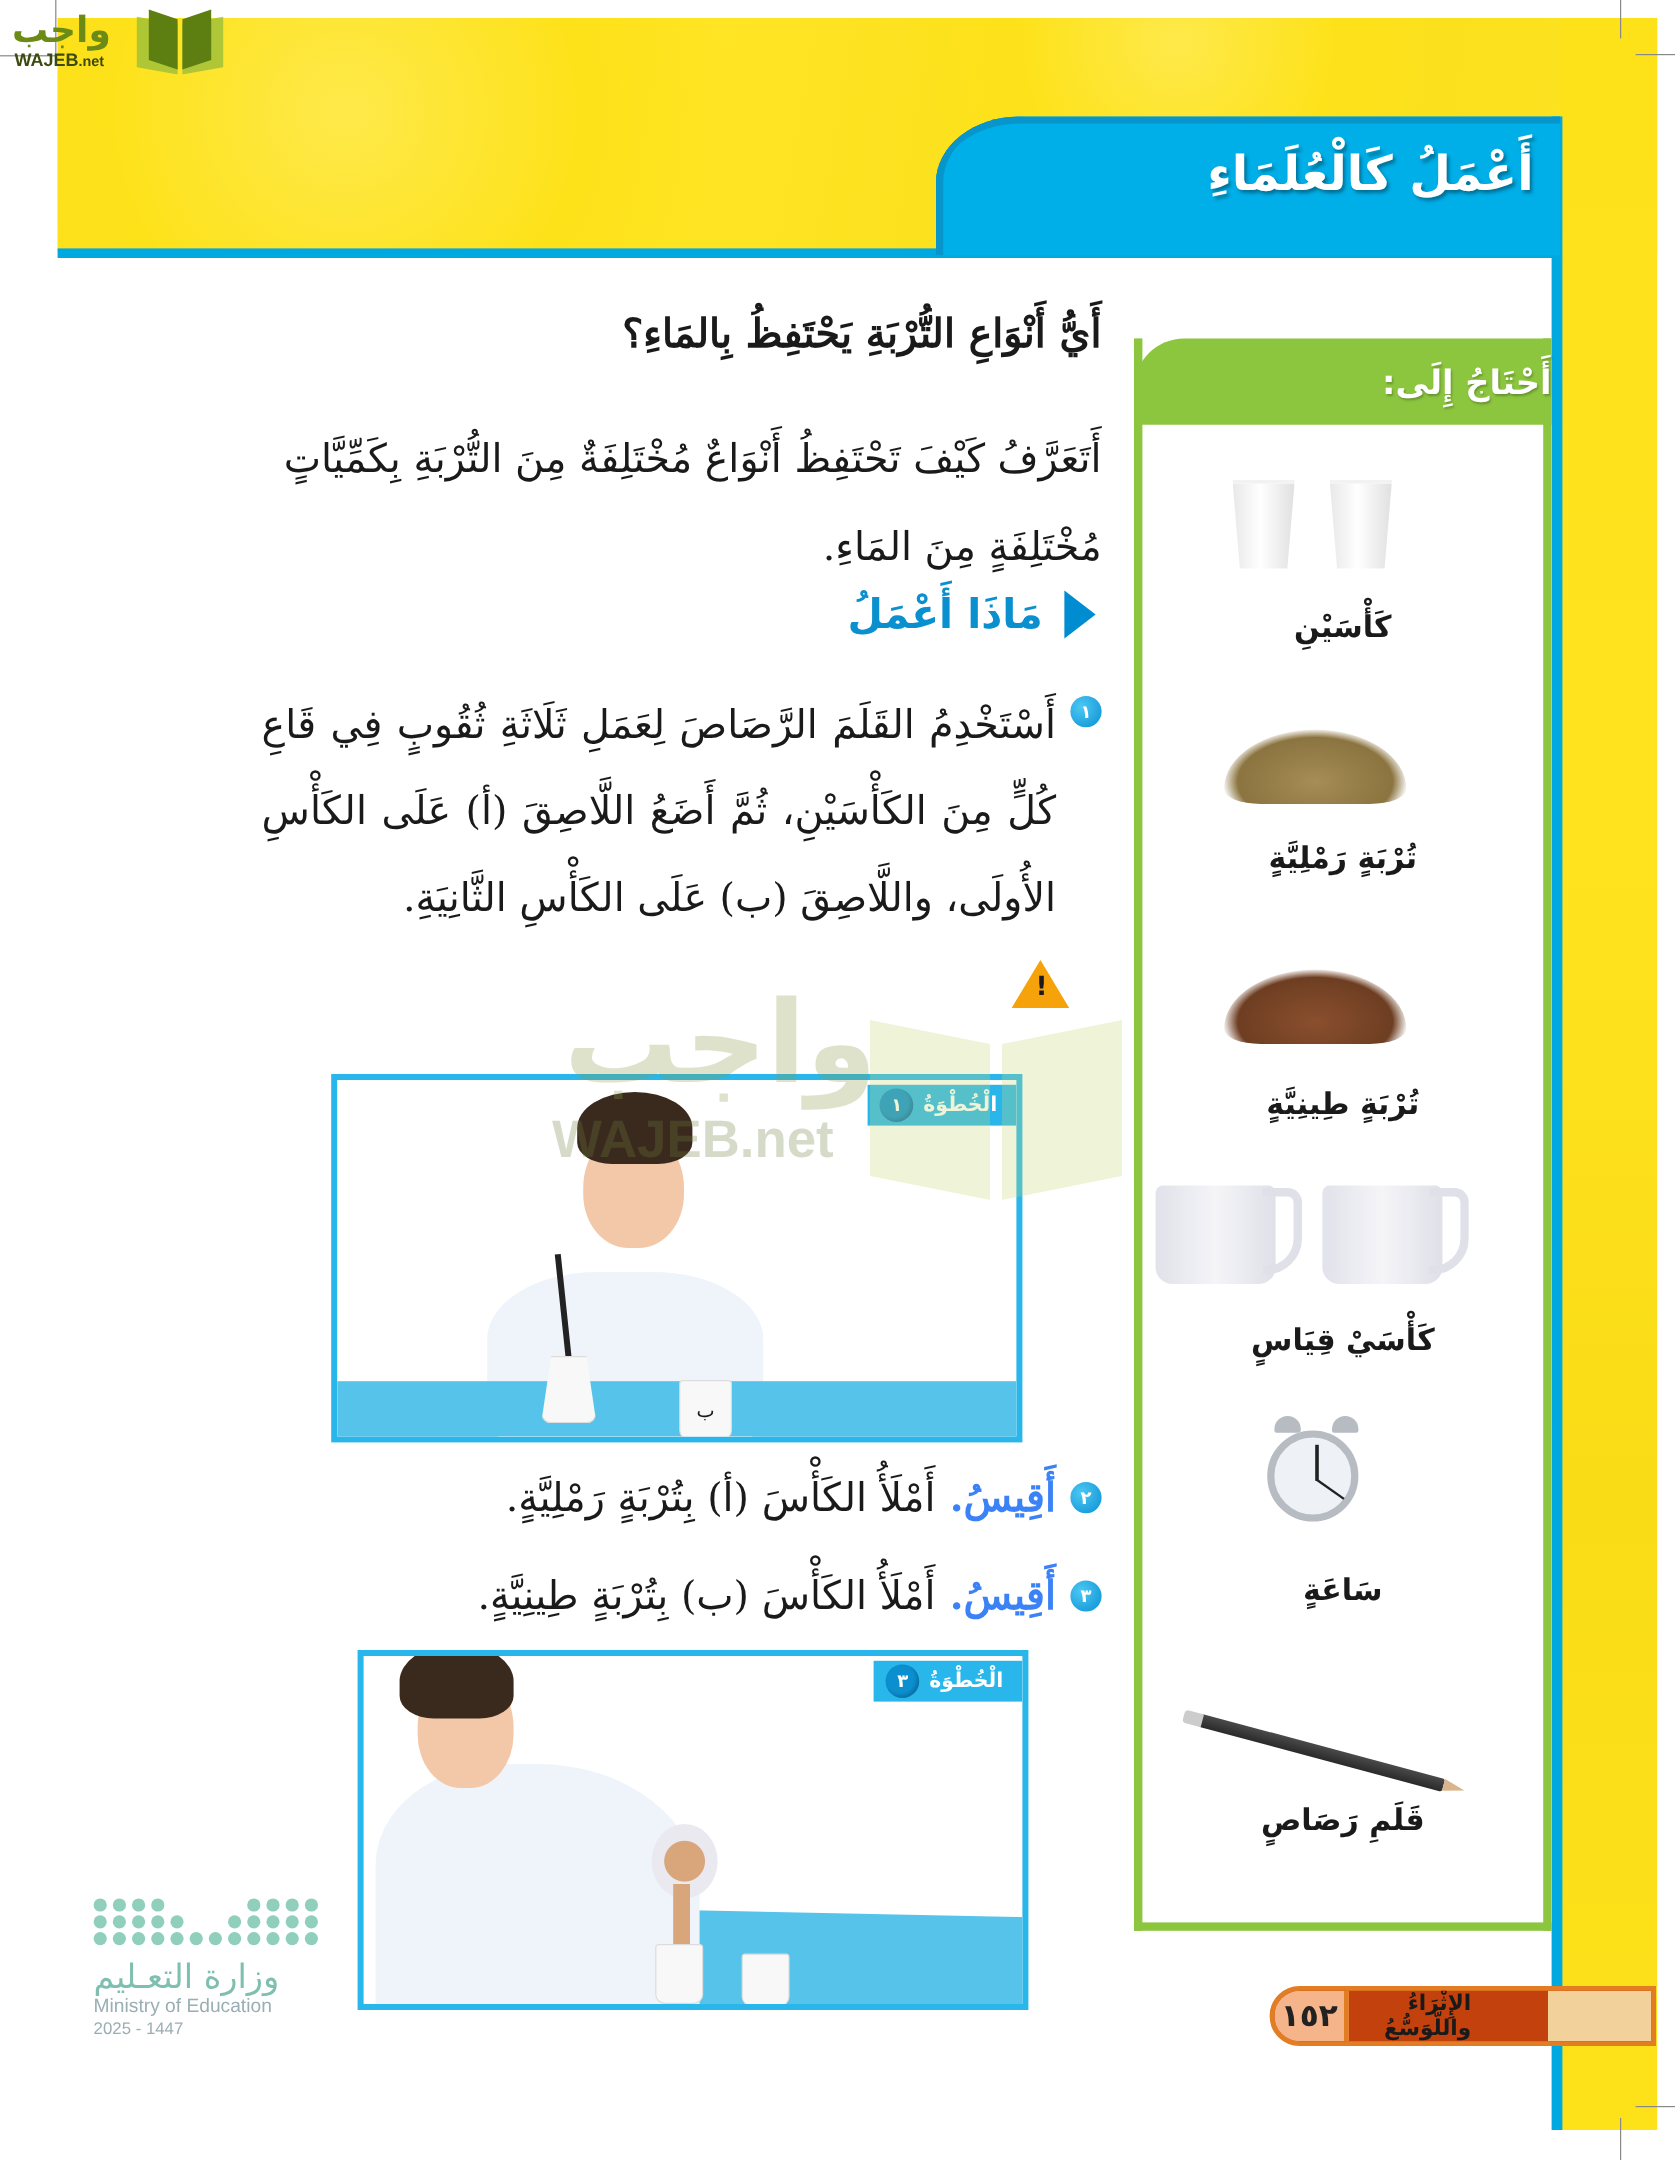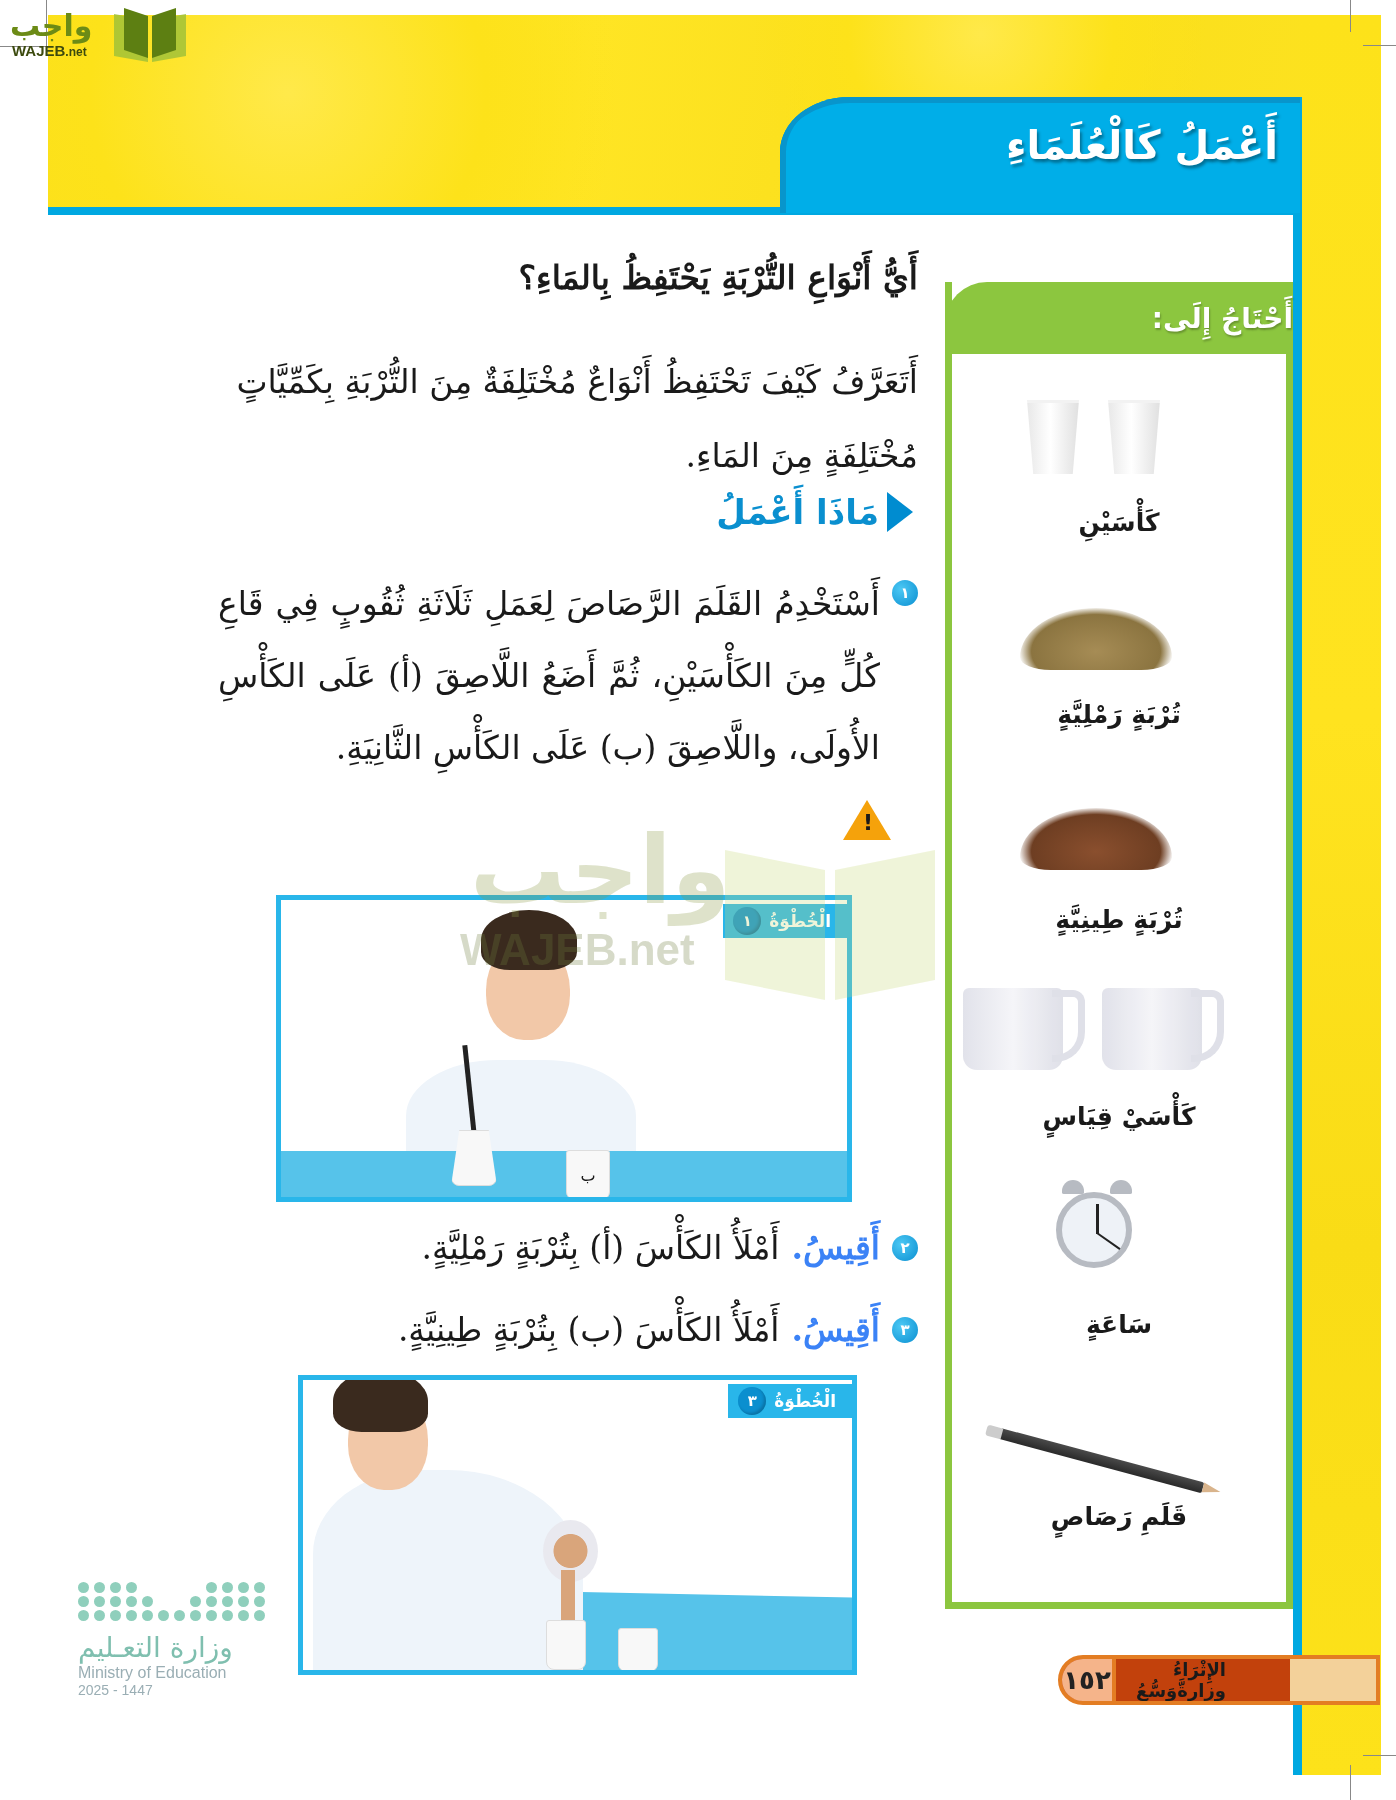--- a/index.html
+++ b/index.html
@@ -27,21 +27,21 @@
   .wm-en small{font-size:12px;}
   .wm-book{left:112px;top:6px;width:76px;height:56px;}
   .wm-center{left:440px;top:830px;width:520px;height:170px;opacity:.28;pointer-events:none;}
   .wm-center .ar{position:absolute;left:30px;top:-15px;font-size:95px;font-weight:bold;color:#8a9a46;direction:rtl;}
   .wm-center .en{position:absolute;left:20px;top:95px;font-size:44px;font-weight:bold;color:#6f7c3d;font-family:"Liberation Sans",sans-serif;}
   .wm-center .book{position:absolute;left:280px;top:0;width:220px;height:170px;}
   
   .rtl{direction:rtl;text-align:right;}
   .q-title{right:478px;top:258px;width:720px;font-size:33px;font-weight:bold;font-family:"DejaVu Serif",serif;}
   .intro{right:478px;top:345px;width:720px;font-size:33px;line-height:74px;font-family:"DejaVu Serif",serif;}
-  .section-head{right:483px;top:492px;display:flex;align-items:center;gap:8px;direction:rtl;}
+  .section-head{right:483px;top:492px;display:flex;align-items:center;gap:18px;direction:rtl;}
   .section-head .tri{width:0;height:0;border-top:20px solid transparent;border-bottom:20px solid transparent;border-left:26px solid #008cd0;}
   .section-head span{font-size:34px;font-weight:bold;color:#0a8fcf;}
   .step-num{width:26px;height:26px;border-radius:50%;background:radial-gradient(circle at 35% 35%,#4cc8f4,#0a8fd1);color:#fff;font-size:15px;font-weight:bold;
     display:flex;align-items:center;justify-content:center;flex:0 0 26px;margin-top:12px;}
   .step{right:478px;display:flex;direction:rtl;gap:12px;}
   .step .txt{font-size:33px;line-height:72px;font-family:"DejaVu Serif",serif;text-align:justify;text-align-last:right;}
   .step1{top:568px;width:700px;}
   .warn{right:505px;top:800px;display:flex;direction:rtl;align-items:center;gap:10px;}
   .warn .tri-icon{width:0;height:0;border-left:24px solid transparent;border-right:24px solid transparent;border-bottom:40px solid #f5a20b;position:relative;}
   .warn .tri-icon::after{content:"!";position:absolute;left:-4px;top:10px;font-size:22px;font-weight:bold;color:#1a1a1a;}
@@ -253,15 +253,15 @@
       <i></i>
       <i></i>
   </div>
   <div class="moe-ar">وزارة التعـليم</div>
   <div class="moe-en">Ministry of Education</div>
   <div class="moe-yr">2025 - 1447</div>
 </div>
 
 <div class="abs footer">
   <div class="pg">١٥٢</div>
-  <div class="sec">الإِثْرَاءُ وزارةَّوَسُّعُ</div>
+  <div class="sec">الإِثْرَاءُ واللَّوَسُّعُ</div>
   <div class="tail"></div>
 </div>
 
 </body></html>

